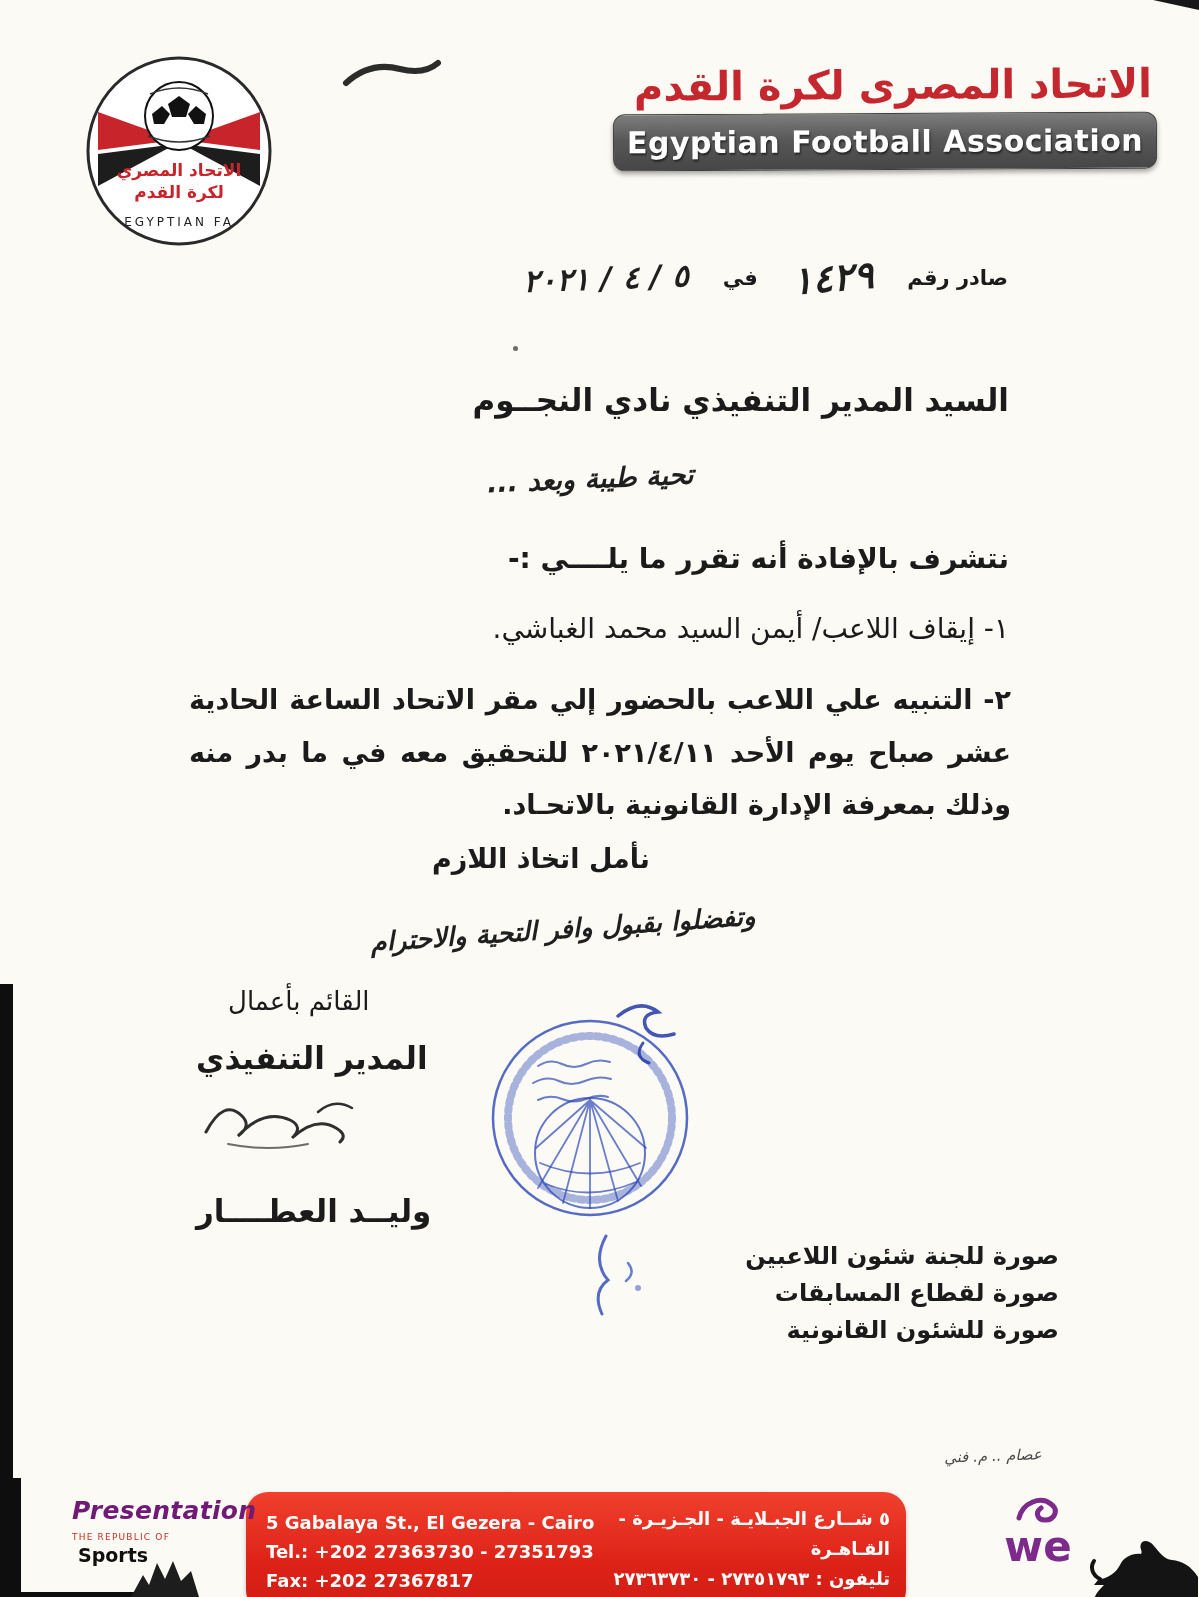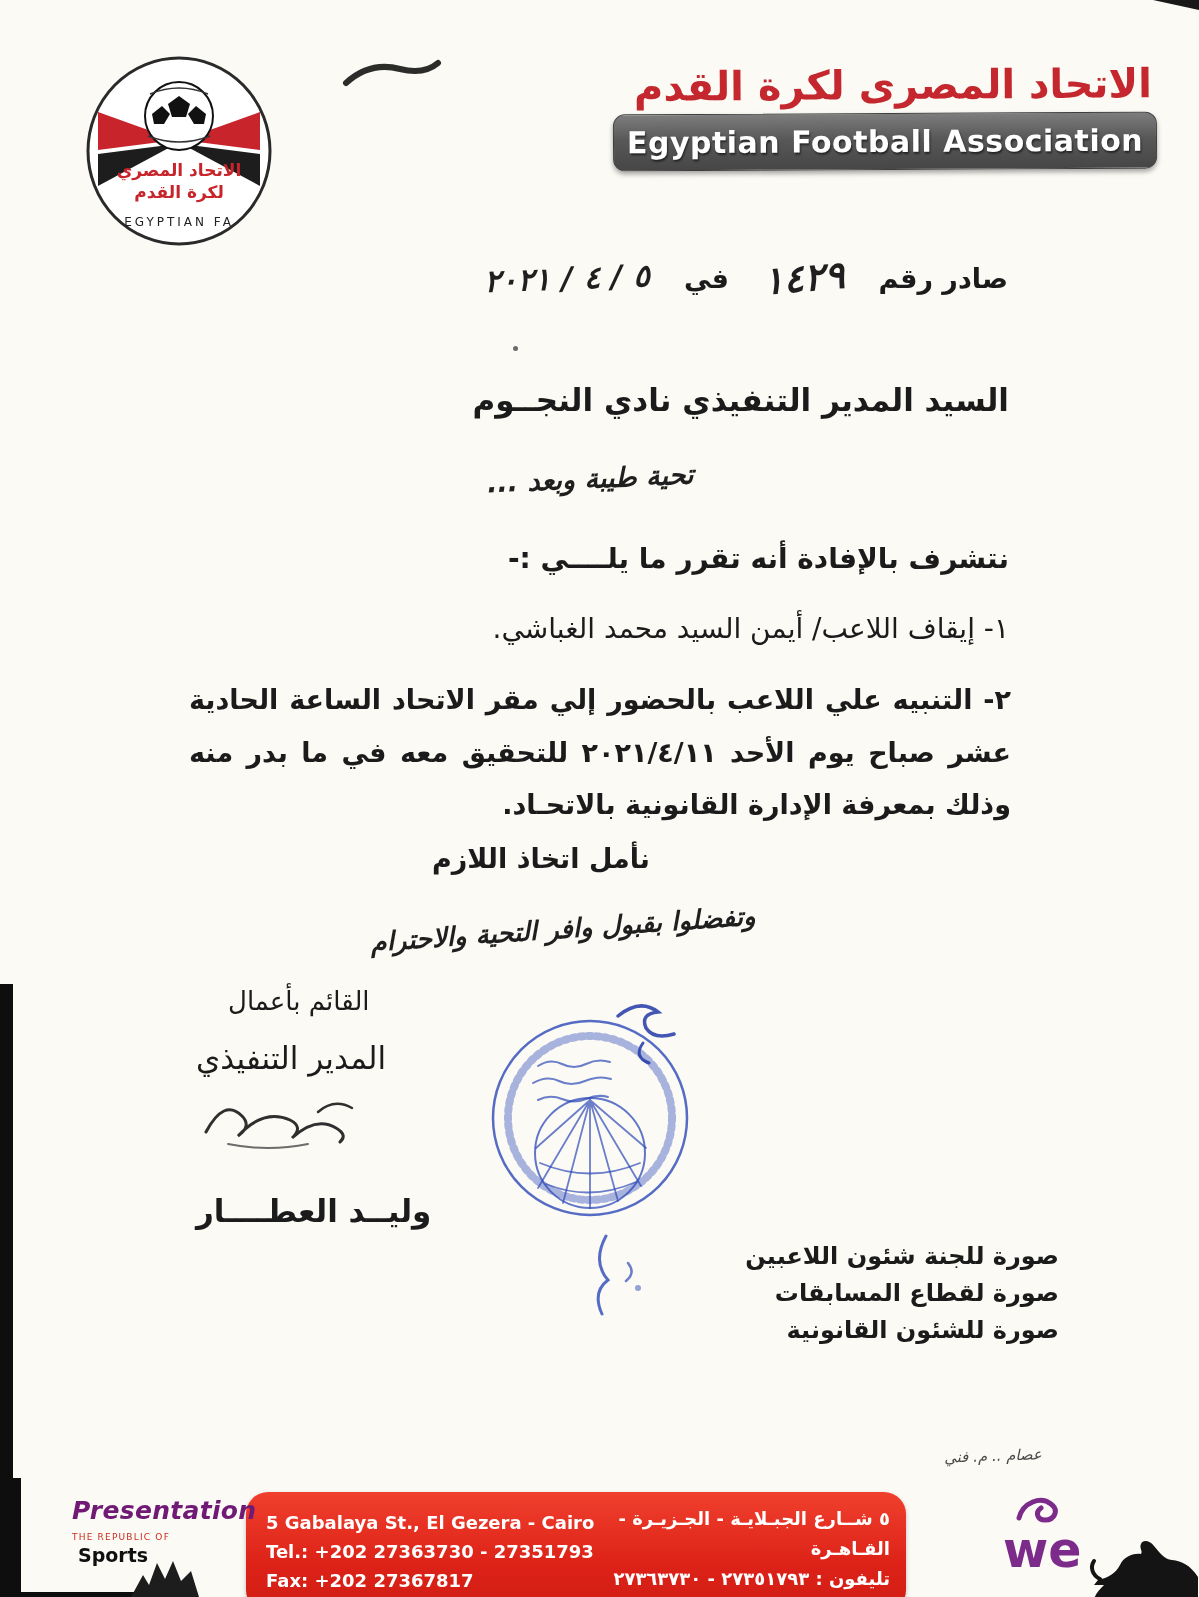--- a/index.html
+++ b/index.html
@@ -19,36 +19,36 @@
   .logo-wrap{left:84px;top:54px;width:190px;height:195px;}
   .pen-mark{left:342px;top:57px;}
   .title-ar{top:62px;right:47px;font-size:40px;font-weight:700;color:#c4272e;transform:rotate(-0.4deg);}
   .banner-en{top:113px;right:42px;width:542px;height:55px;background:linear-gradient(180deg,#7d7d7d 0%,#585858 45%,#464646 100%);
     border:1px solid #3e3e3e;border-radius:12px;display:flex;align-items:center;justify-content:center;
     color:#fff;font-size:30px;font-weight:700;letter-spacing:.5px;text-shadow:1px 2px 2px rgba(0,0,0,.55);
     box-shadow:0 3px 5px rgba(0,0,0,.35);transform:rotate(-0.3deg);}
 
   
   .ref-row{top:256px;right:191px;display:flex;direction:rtl;align-items:center;gap:34px;}
-  .ref-typed{font-size:27px;font-weight:700;}
+  .ref-typed{font-size:21px;font-weight:700;}
   .ref-number{font-size:38px;font-weight:600;transform:rotate(-5deg);}
   .ref-date{font-size:31px;font-weight:600;direction:ltr;unicode-bidi:bidi-override;transform:rotate(-2deg);}
 
   
   .recipient{top:382px;right:190px;font-size:31px;font-weight:700;}
   .greeting{top:463px;right:505px;font-size:27px;font-weight:600;transform:rotate(-2.5deg);}
   .intro{top:542px;right:190px;font-size:28px;font-weight:700;}
   .item1{top:612px;right:190px;font-size:28px;font-weight:400;}
   .item2{top:674px;right:188px;width:822px;font-size:27px;font-weight:700;line-height:1.95;text-align:justify;text-align-last:right;}
   .closing{top:843px;right:549px;font-size:27px;font-weight:700;}
   .compliment{top:914px;right:443px;font-size:26px;font-weight:600;transform:rotate(-4deg);}
 
   
   .acting{top:986px;left:228px;font-size:26px;font-weight:400;}
-  .exec-title{top:1040px;left:196px;font-size:31px;font-weight:400;}
+  .exec-title{top:1040px;left:196px;font-size:31px;font-weight:700;}
   .sig-svg{left:198px;top:1086px;}
   .sig-name{top:1160px;left:196px;font-size:31px;font-weight:700;letter-spacing:1px;margin-top:33px;}
 
   
   .stamp-svg{left:478px;top:988px;}
 
   
   .cc{top:1238px;right:140px;text-align:right;font-size:24px;font-weight:700;line-height:37px;}
   .corner-note{top:1447px;right:157px;font-size:15px;color:#4a4a4a;transform:rotate(-2deg);}
 
@@ -59,21 +59,21 @@
   .footer-en{position:absolute;left:20px;top:16px;width:335px;font-size:18px;font-weight:700;line-height:29px;}
   .footer-ar{position:absolute;right:16px;top:12px;width:300px;font-size:18px;font-weight:700;line-height:30px;direction:rtl;text-align:right;}
 
   .sponsor{left:72px;top:1496px;width:170px;}
   .sponsor-line1{font-size:25px;font-weight:800;font-style:italic;color:#701a75;letter-spacing:.3px;}
   .sponsor-sub{font-size:9px;color:#c92b1f;text-transform:uppercase;letter-spacing:1.2px;}
   .sponsor-line2{font-size:19px;font-weight:800;color:#101010;display:inline-block;margin-left:6px;}
   .eagle-svg{left:125px;top:1556px;}
 
   .we-logo{left:1003px;top:1492px;width:70px;text-align:center;}
-  .we-text{font-size:49px;font-weight:700;color:#7d2b8b;line-height:1;margin-top:-4px;text-align:center;}
+  .we-text{font-size:42px;font-weight:700;color:#7d2b8b;line-height:1;margin-top:-4px;text-align:center;}
   .puma-svg{right:-2px;bottom:-2px;}
 
   .speck{left:513px;top:346px;width:5px;height:5px;border-radius:50%;background:#6b6b6b;}
 </style>
 </head>
 <body>
 
 <div class="page">
 
   <div class="abs edge-left"></div>

